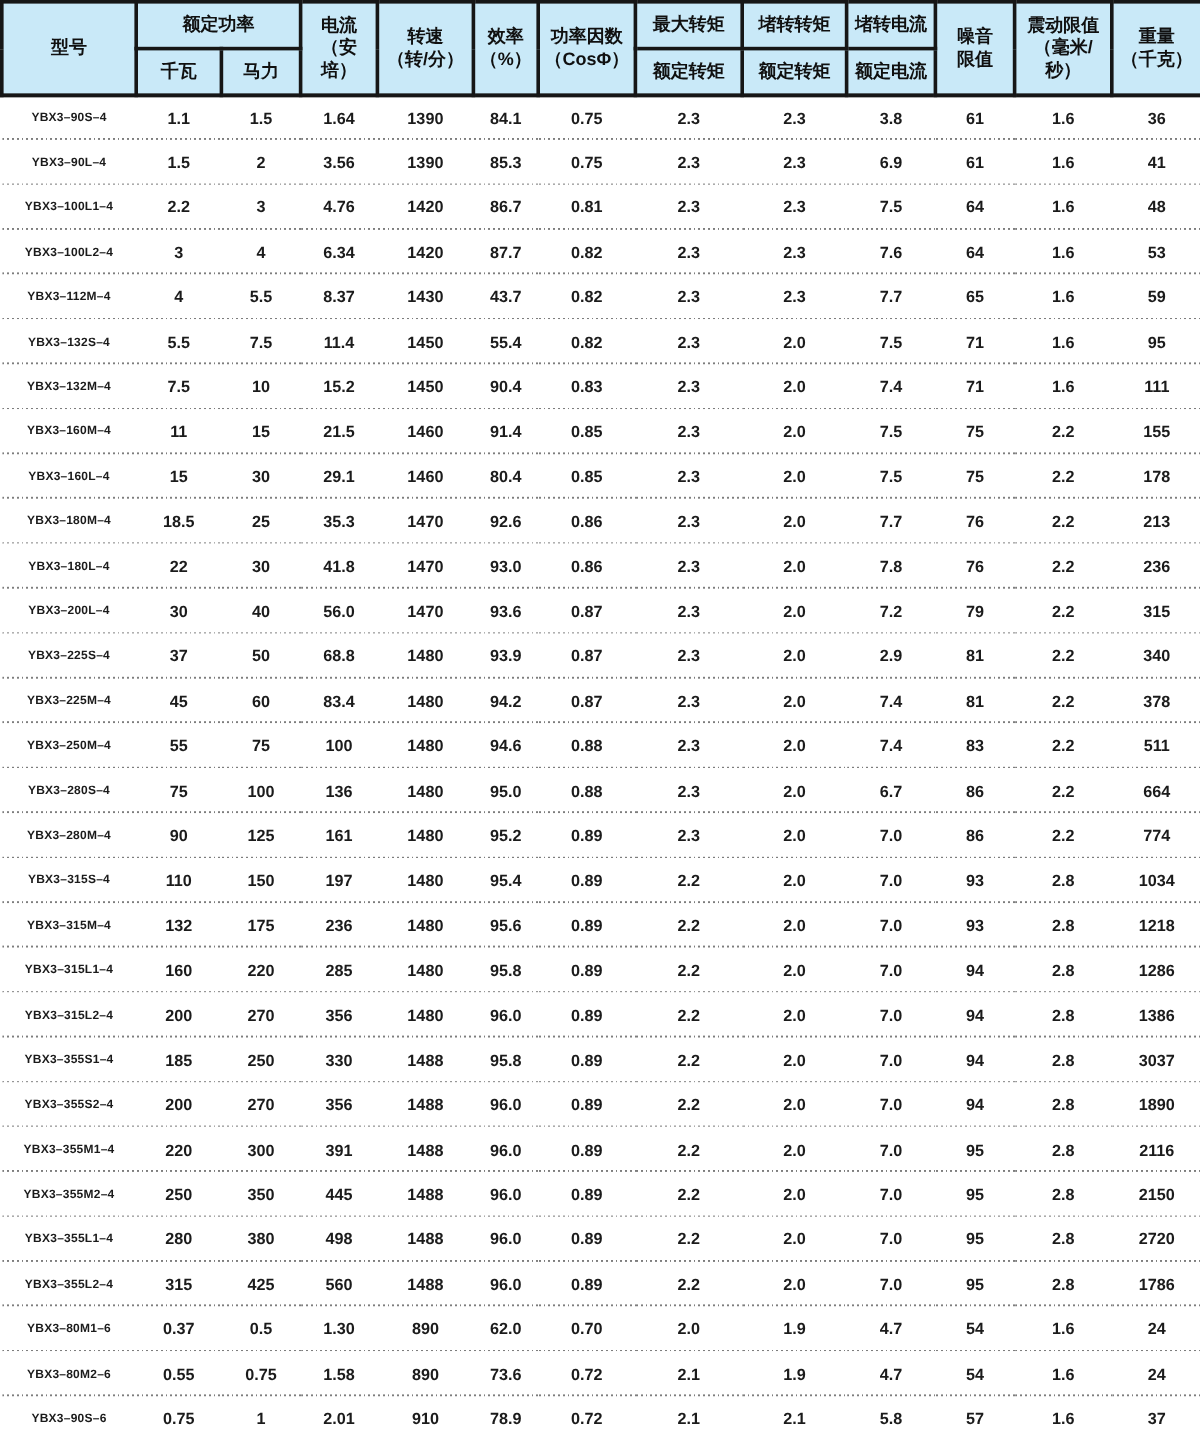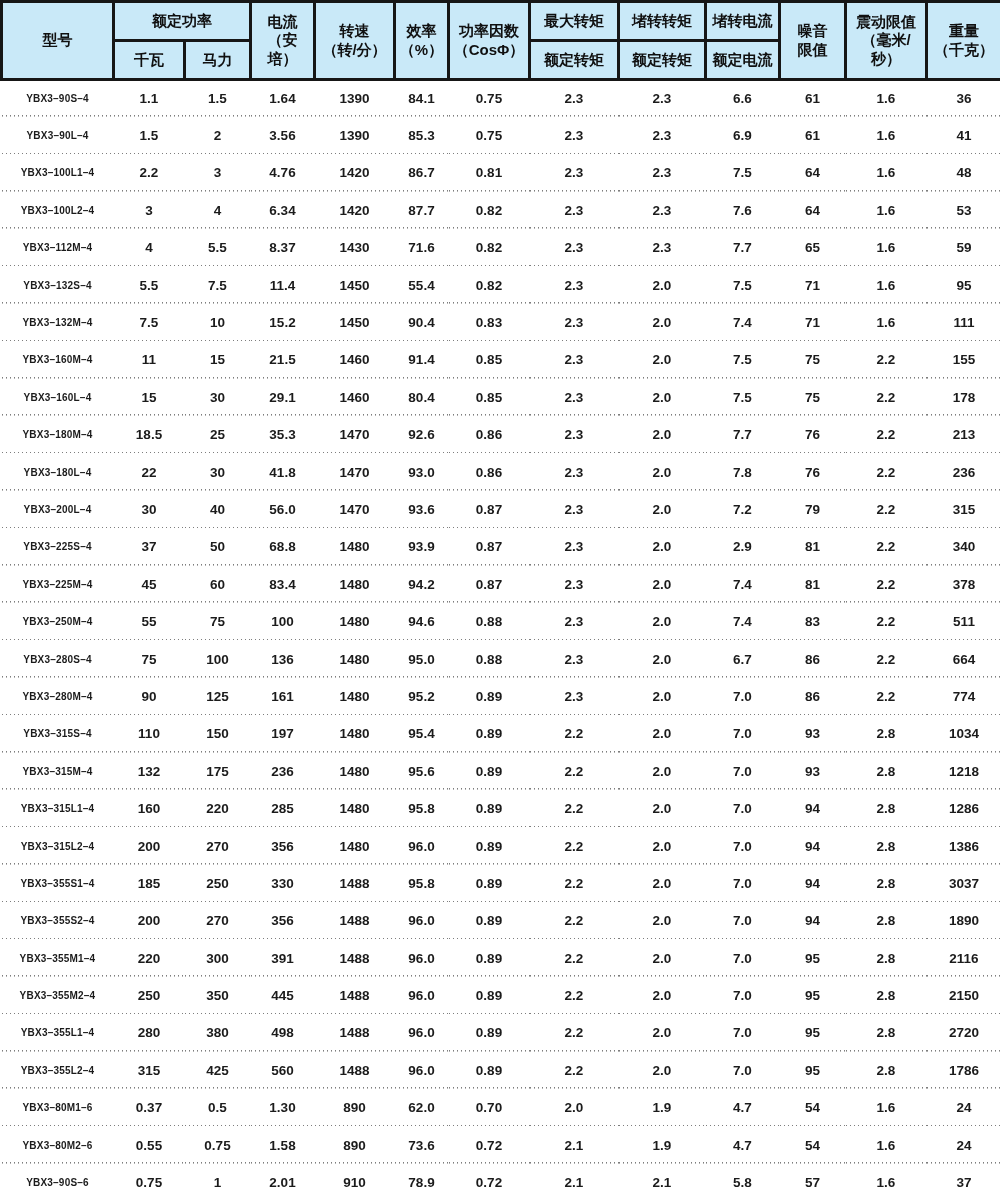--- a/index.html
+++ b/index.html
@@ -114,21 +114,21 @@
         <tr>
           <td class="model-cell">YBX3–90S–4</td>
           <td>1.1</td>
           <td>1.5</td>
           <td>1.64</td>
           <td>1390</td>
           <td>84.1</td>
           <td>0.75</td>
           <td>2.3</td>
           <td>2.3</td>
-          <td>6.6</td>
+          <td>3.8</td>
           <td>61</td>
           <td>1.6</td>
           <td>36</td>
         </tr>
         <tr>
           <td class="model-cell">YBX3–90L–4</td>
           <td>1.5</td>
           <td>2</td>
           <td>3.56</td>
           <td>1390</td>
@@ -170,21 +170,21 @@
           <td>64</td>
           <td>1.6</td>
           <td>53</td>
         </tr>
         <tr>
           <td class="model-cell">YBX3–112M–4</td>
           <td>4</td>
           <td>5.5</td>
           <td>8.37</td>
           <td>1430</td>
-          <td>71.6</td>
+          <td>43.7</td>
           <td>0.82</td>
           <td>2.3</td>
           <td>2.3</td>
           <td>7.7</td>
           <td>65</td>
           <td>1.6</td>
           <td>59</td>
         </tr>
         <tr>
           <td class="model-cell">YBX3–132S–4</td>

